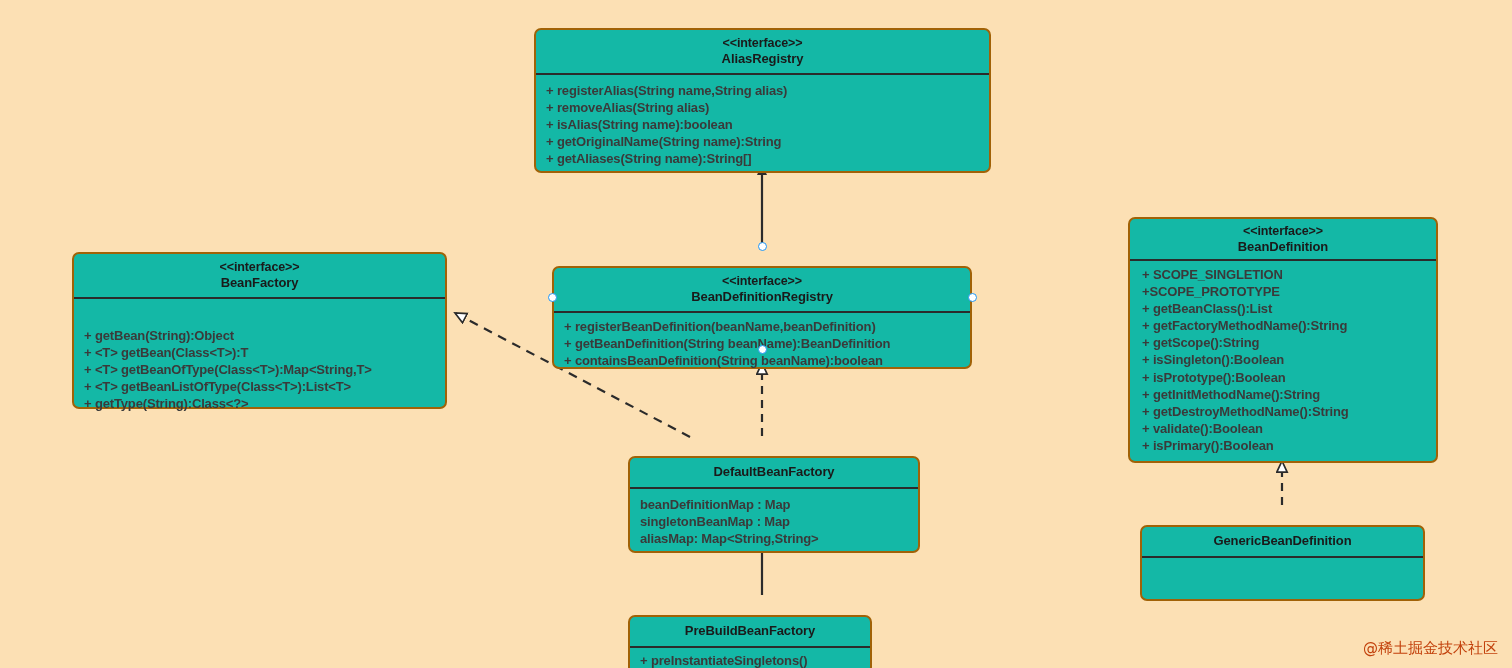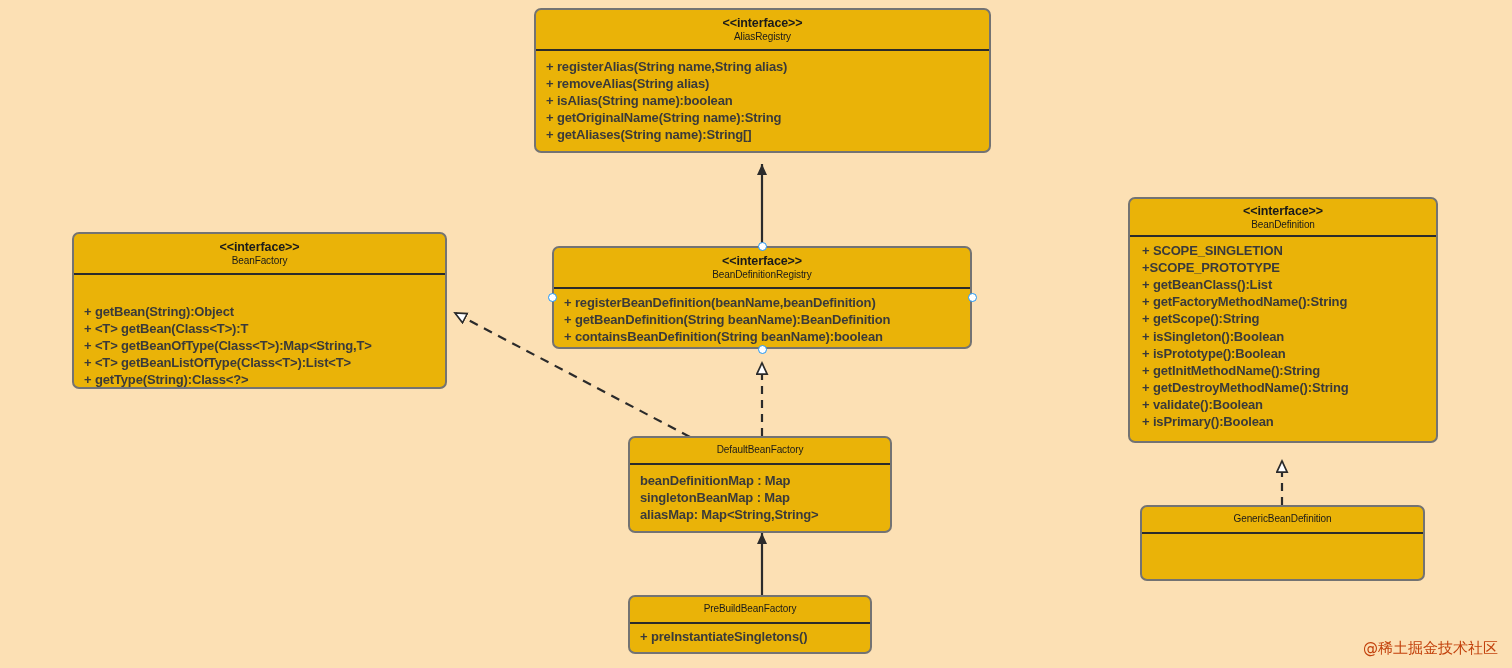--- a/index.html
+++ b/index.html
@@ -12,46 +12,47 @@
     width: 1512px;
     height: 668px;
     background: #fce0b4;
     font-family: "Liberation Sans", sans-serif;
     overflow: hidden;
   }
 
   
   .uml-box {
     position: absolute;
-    background: #eab308;
-    border: 2px solid #737373;
+    background: #14b8a6;
+    border: 2px solid #a16207;
     border-radius: 7px;
     box-sizing: border-box;
     z-index: 5;
+    margin-top: 20px;
   }
   .uml-header {
     text-align: center;
     padding: 5px 6px 5px 6px;
     box-sizing: border-box;
     line-height: 1.28;
   }
   .uml-header.with-rule {
     border-bottom: 2px solid #2b2b2b;
   }
   .stereotype {
     display: block;
     font-size: 12.5px;
     font-weight: bold;
     color: #1a1a1a;
     letter-spacing: -0.1px;
   }
   .cls-name {
     display: block;
-    font-size: 10px;
-    font-weight: normal;
+    font-size: 13px;
+    font-weight: bold;
     color: #1a1a1a;
     letter-spacing: -0.1px;
   }
   .uml-body {
     padding: 7px 10px 7px 10px;
     box-sizing: border-box;
   }
   .uml-body.empty {
     min-height: 26px;
   }
@@ -195,21 +196,21 @@
       <div class="member">+ getScope():String</div>
       <div class="member">+ isSingleton():Boolean</div>
       <div class="member">+ isPrototype():Boolean</div>
       <div class="member">+ getInitMethodName():String</div>
       <div class="member">+ getDestroyMethodName():String</div>
       <div class="member">+ validate():Boolean</div>
       <div class="member">+ isPrimary():Boolean</div>
     </div>
   </div>
 
-  <div class="uml-box" style="left:628px; top:436px; width:264px; height:97px;">
+  <div class="uml-box" style="left:628px; top:436px; width:292px; height:97px;">
     <div class="uml-header with-rule" style="padding:6px;">
       <span class="cls-name">DefaultBeanFactory</span>
     </div>
     <div class="uml-body">
       <div class="member">beanDefinitionMap : Map</div>
       <div class="member">singletonBeanMap : Map</div>
       <div class="member">aliasMap: Map&lt;String,String&gt;</div>
     </div>
   </div>
 

